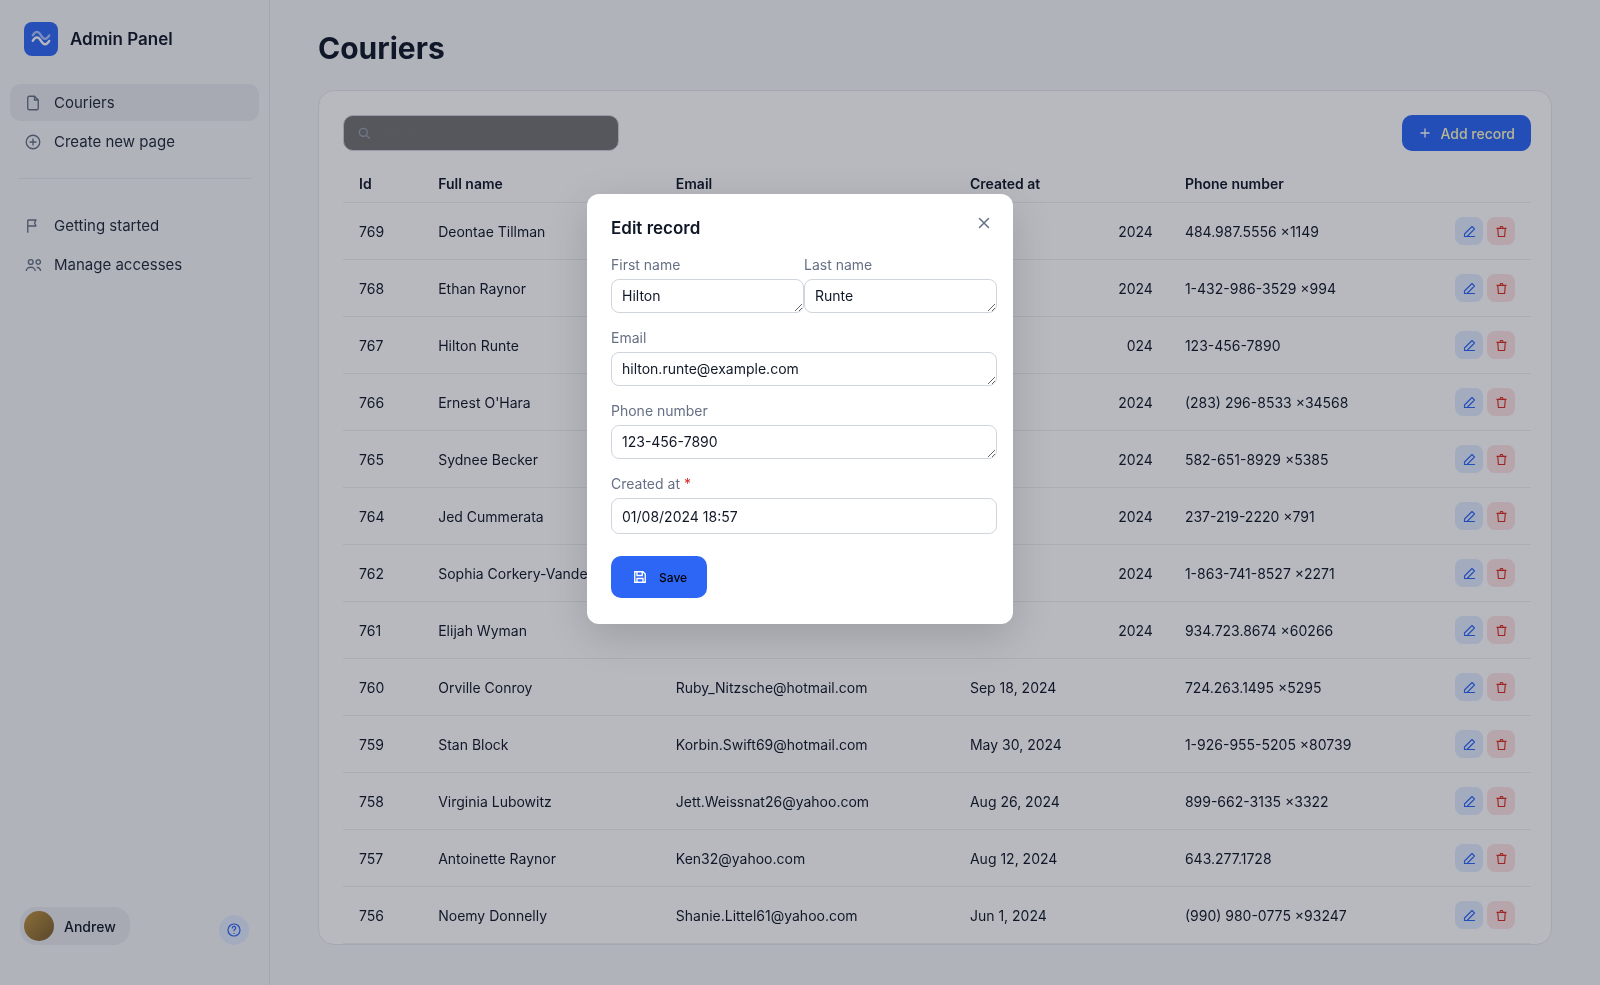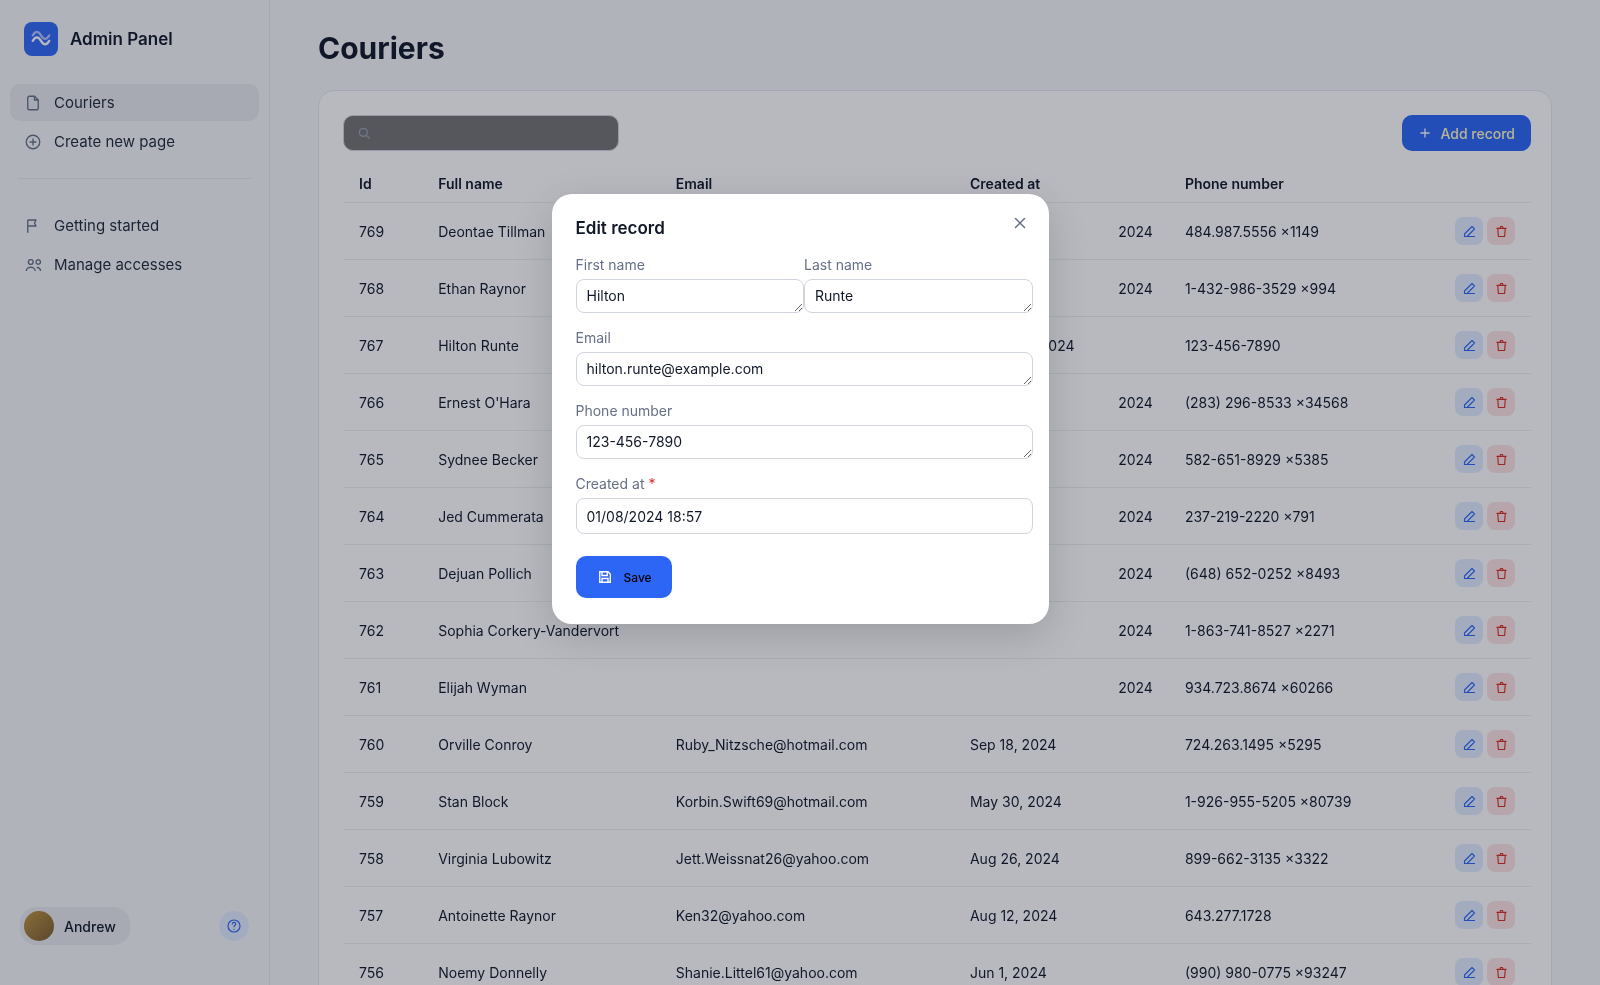--- a/index.html
+++ b/index.html
@@ -34,21 +34,21 @@
   .brand{display:flex;align-items:center;gap:12px;padding:0 10px 18px 14px;}
   .brand-logo{width:34px;height:34px;border-radius:8px;background:#3268f5;display:flex;align-items:center;justify-content:center;}
   .brand-title{font-weight:600;font-size:17px;color:#111827;}
 
   .nav{display:flex;flex-direction:column;gap:2px;margin-top:10px;}
   .nav-item{display:flex;align-items:center;gap:12px;padding:9px 14px;border-radius:10px;font-size:15px;color:#1f2937;cursor:pointer;}
   .nav-item.active{background:#e9eaee;}
   .nav-icon{width:18px;height:18px;display:flex;align-items:center;justify-content:center;color:#667085;flex:0 0 18px;}
   .divider{height:1px;background:var(--side-border);margin:18px 8px;}
 
-  .user-row{margin-top:auto;display:flex;align-items:center;gap:16px;padding:8px 10px;}
+  .user-row{margin-top:auto;display:flex;align-items:flex-end;gap:16px;padding:8px 10px;}
   .user-chip{display:flex;align-items:center;gap:10px;background:#e9eaee;border-radius:16px;padding:4px 14px 4px 4px;}
   .avatar{width:30px;height:30px;border-radius:50%;background:linear-gradient(135deg,#c0943f 0%,#7a5b2c 100%);}
   .user-name{font-size:14px;font-weight:500;}
   .help-btn{margin-left:auto;width:30px;height:30px;border-radius:50%;background:#e2ebff;display:flex;align-items:center;justify-content:center;color:#2d66f4;}
 
   
   .main{flex:1;padding:30px 48px 0 48px;overflow:hidden;}
   .page-title{font-size:30px;font-weight:700;margin:0 0 24px 0;}
 
   .panel{background:var(--card);border:1px solid var(--side-border);border-radius:16px;padding:24px 20px 0 24px;}
@@ -83,21 +83,21 @@
   td.actions{text-align:right;}
   .row-btn{
     display:inline-flex;align-items:center;justify-content:center;width:28px;height:28px;border-radius:8px;
     margin-left:4px;cursor:pointer;
   }
   .row-btn.edit{background:var(--chip);color:var(--chip-text);}
   .row-btn.delete{background:var(--chip-red);color:var(--chip-red-text);}
 
   
   .overlay{position:absolute;inset:0;background:var(--overlay);display:flex;align-items:flex-start;justify-content:center;padding-top:194px;}
-  .modal{width:497px;background:#fff;border-radius:20px;padding:24px 16px 26px 24px;position:relative;box-shadow:0 12px 40px rgba(0,0,0,0.15);}
+  .modal{width:426px;background:#fff;border-radius:12px;padding:24px 16px 26px 24px;position:relative;box-shadow:0 12px 40px rgba(0,0,0,0.15);}
   .modal-title{font-size:17px;font-weight:600;margin:0 0 18px 0;}
   .close-x{position:absolute;top:20px;right:20px;color:#667085;cursor:pointer;display:flex;}
   .field-row{display:flex;margin-bottom:16px;}
   .field{flex:1;display:flex;flex-direction:column;gap:6px;}
   .label{font-size:14px;color:var(--muted);}
   .tx{
     width:100%;border:1px solid var(--input-border);border-radius:8px;padding:8px 10px;
     font-size:14px;color:#111827;resize:both;min-height:34px;height:34px;font-family:inherit;line-height:16px;
   }
   .in{
@@ -265,21 +265,21 @@
                     <svg width="15" height="15" viewBox="0 0 24 24" fill="none">
                       <path d="M4 7h16M10 7V5a1 1 0 0 1 1-1h2a1 1 0 0 1 1 1v2M6 7l1 13h10l1-13" stroke="currentColor" stroke-width="1.8" stroke-linejoin="round"></path>
                     </svg>
                   </span>
                 </span></td>
             </tr>
             <tr>
               <td>767</td>
               <td>Hilton Runte</td>
               <td></td>
-              <td style="text-align:center">024</td>
+              <td style="text-align:right">024</td>
               <td>123-456-7890</td>
               <td class="actions"><span class="row-btn edit">
                   <span>
                     <svg width="15" height="15" viewBox="0 0 24 24" fill="none">
                       <path d="M4 20h4L20 8l-4-4L4 16v4z" stroke="currentColor" stroke-width="1.8" stroke-linejoin="round"></path>
                       <path d="M4 20h16" stroke="currentColor" stroke-width="1.8" stroke-linecap="round"></path>
                     </svg>
                   </span>
                 </span><span class="row-btn delete">
                   <span>
@@ -330,41 +330,20 @@
                     </svg>
                   </span>
                 </span></td>
             </tr>
             <tr>
               <td>764</td>
               <td>Jed Cummerata</td>
               <td></td>
               <td style="text-align:right">2024</td>
               <td>237-219-2220 ×791</td>
-              <td class="actions"><span class="row-btn edit">
-                  <span>
-                    <svg width="15" height="15" viewBox="0 0 24 24" fill="none">
-                      <path d="M4 20h4L20 8l-4-4L4 16v4z" stroke="currentColor" stroke-width="1.8" stroke-linejoin="round"></path>
-                      <path d="M4 20h16" stroke="currentColor" stroke-width="1.8" stroke-linecap="round"></path>
-                    </svg>
-                  </span>
-                </span><span class="row-btn delete">
-                  <span>
-                    <svg width="15" height="15" viewBox="0 0 24 24" fill="none">
-                      <path d="M4 7h16M10 7V5a1 1 0 0 1 1-1h2a1 1 0 0 1 1 1v2M6 7l1 13h10l1-13" stroke="currentColor" stroke-width="1.8" stroke-linejoin="round"></path>
-                    </svg>
-                  </span>
-                </span></td>
-            </tr>
-            <tr>
-              <td>763</td>
-              <td>Dejuan Pollich</td>
-              <td></td>
-              <td style="text-align:right">2024</td>
-              <td>(648) 652-0252 ×8493</td>
               <td class="actions"><span class="row-btn edit">
                   <span>
                     <svg width="15" height="15" viewBox="0 0 24 24" fill="none">
                       <path d="M4 20h4L20 8l-4-4L4 16v4z" stroke="currentColor" stroke-width="1.8" stroke-linejoin="round"></path>
                       <path d="M4 20h16" stroke="currentColor" stroke-width="1.8" stroke-linecap="round"></path>
                     </svg>
                   </span>
                 </span><span class="row-btn delete">
                   <span>
                     <svg width="15" height="15" viewBox="0 0 24 24" fill="none">

